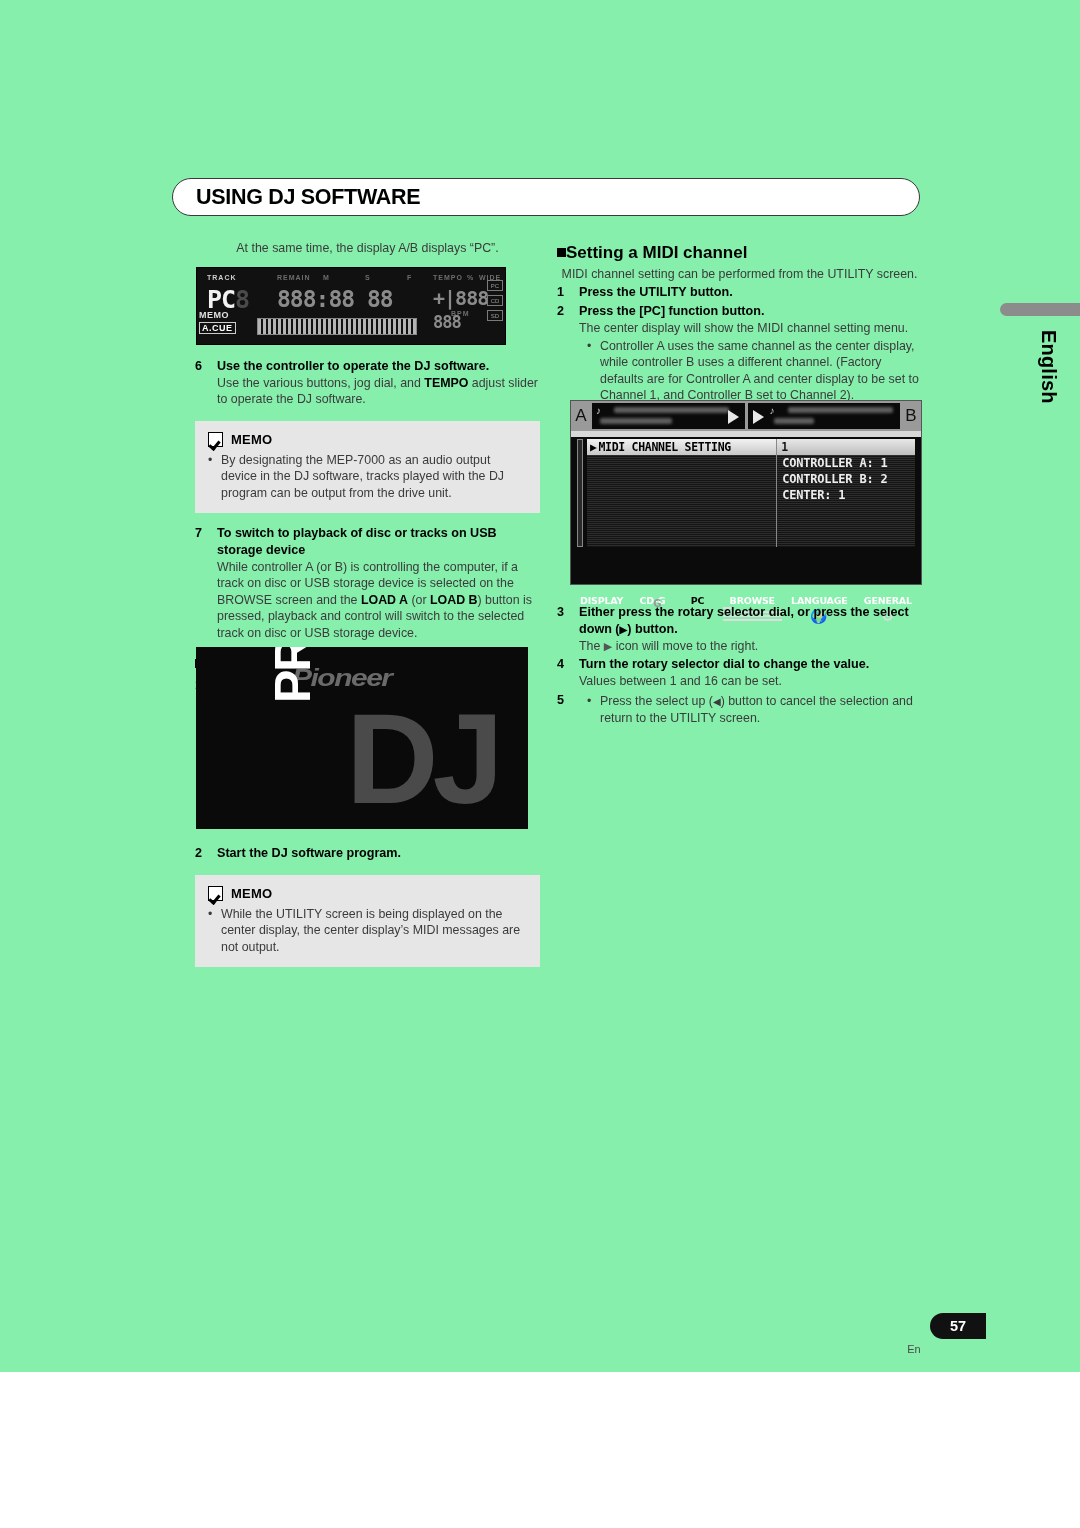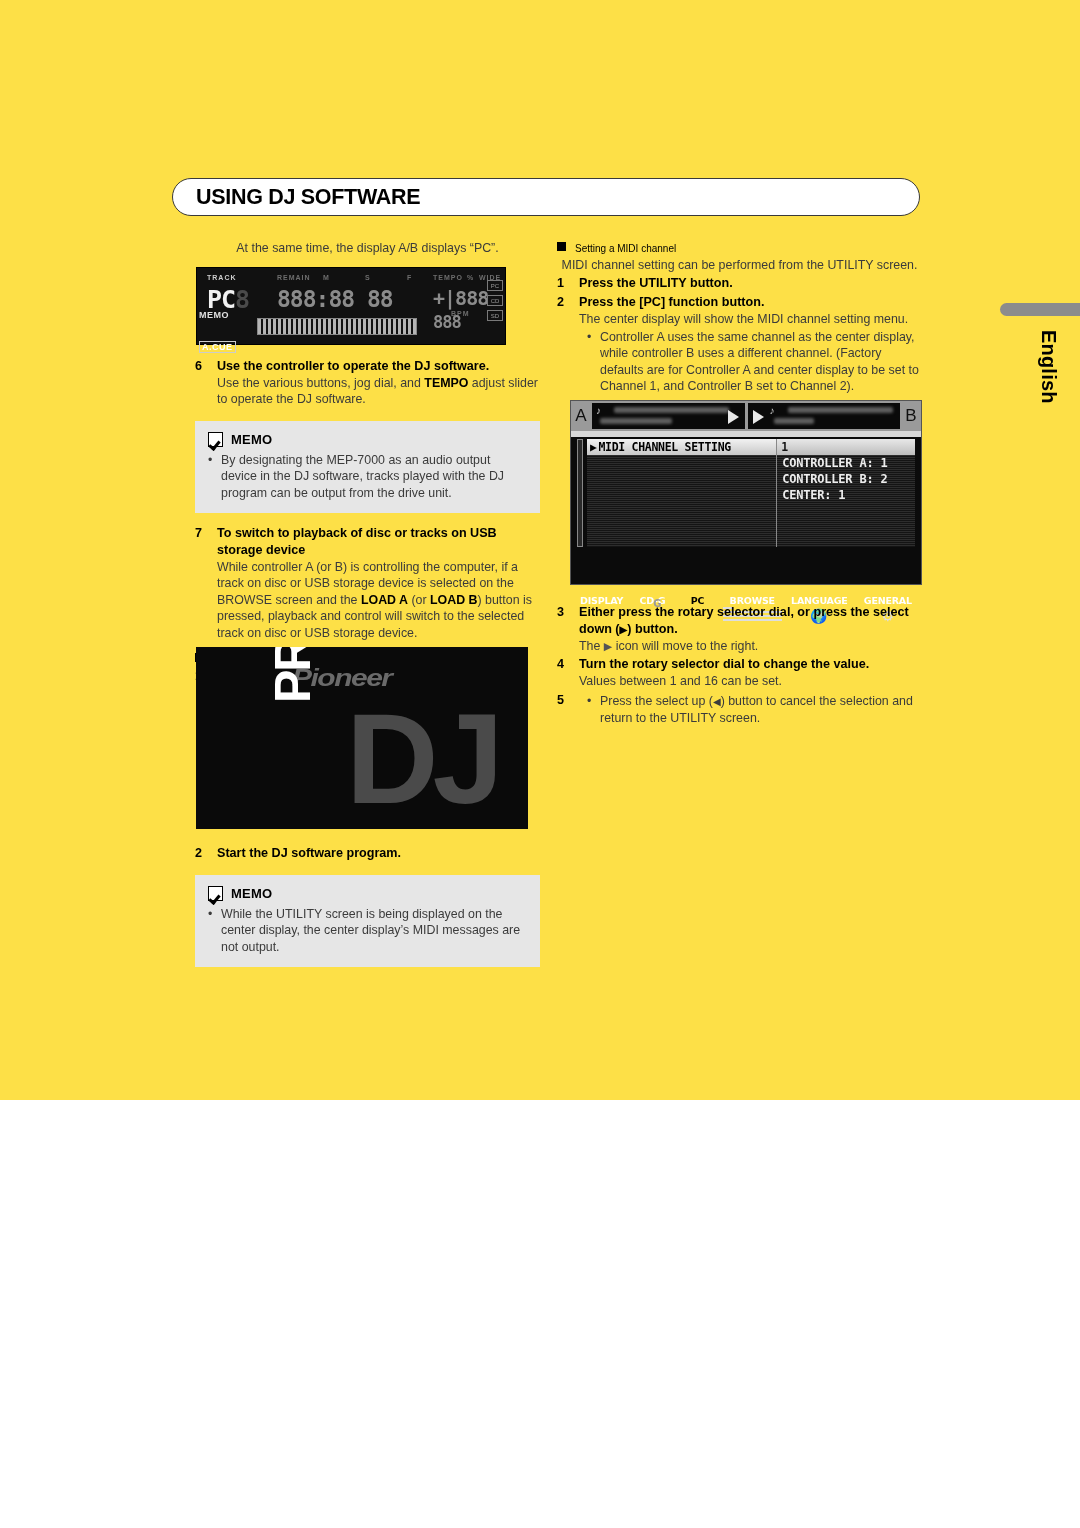--- a/index.html
+++ b/index.html
@@ -5,22 +5,22 @@
   * { box-sizing: border-box; margin: 0; padding: 0; }
   html, body {
     width: 1080px;
     height: 1528px;
     background: #ffffff;
     font-family: "Liberation Sans", sans-serif;
   }
   .page {
     position: relative;
     width: 1080px;
-    height: 1100px;
-    background: #fde047;
+    height: 1372px;
+    background: #86efac;
     overflow: hidden;
   }
 
   
   .header-bar {
     position: absolute;
     left: 172px;
     top: 178px;
     width: 748px;
     height: 38px;
@@ -56,27 +56,26 @@
   
   .body-text {
     font-size: 12.4px;
     line-height: 16.4px;
     color: #3b3b3b;
     font-family: "Liberation Sans", sans-serif;
     text-align: center;
   }
 
   .sec-head {
-    font-size: 10px;
-    font-weight: normal;
+    font-size: 17px;
+    font-weight: bold;
     color: #000;
     margin-bottom: 3px;
     display: flex;
     align-items: baseline;
-    gap: 9px;
   }
   .sq {
     display: inline-block;
     width: 9px; height: 9px;
     background: #000;
     flex: 0 0 auto;
     position: relative;
     top: -1px;
   }
 
@@ -230,21 +229,20 @@
   }
   .lcd-acue {
     position: absolute;
     left: 2px; top: 54px;
     font-size: 9px;
     color: #fff;
     border: 1px solid #ccc;
     padding: 0 2px;
     letter-spacing: 0.5px;
     font-weight: bold;
-    margin-top: 19px;
   }
   .lcd-bars {
     position: absolute;
     left: 60px; top: 50px;
     width: 160px; height: 17px;
     border: 1px solid #888;
     background: repeating-linear-gradient(to right, #b5b5b5 0 3px, #111 3px 5px);
   }
   .lcd-side {
     position: absolute;
@@ -524,25 +522,25 @@
     border-radius: 13px 0 0 13px;
     color: #fff;
     font-size: 14.5px;
     font-weight: bold;
     display: flex;
     align-items: center;
     justify-content: center;
   }
   .pagelang {
     position: absolute;
-    left: 930px;
+    left: 886px;
     top: 1343px;
     width: 56px;
     text-align: center;
-    font-size: 17px;
+    font-size: 11px;
     color: #4a4a4a;
   }
 </style>
 </head>
 <body>
 
 <div class="page">
 
   <div class="header-bar"></div>
   <div class="header-title">USING DJ SOFTWARE</div>

